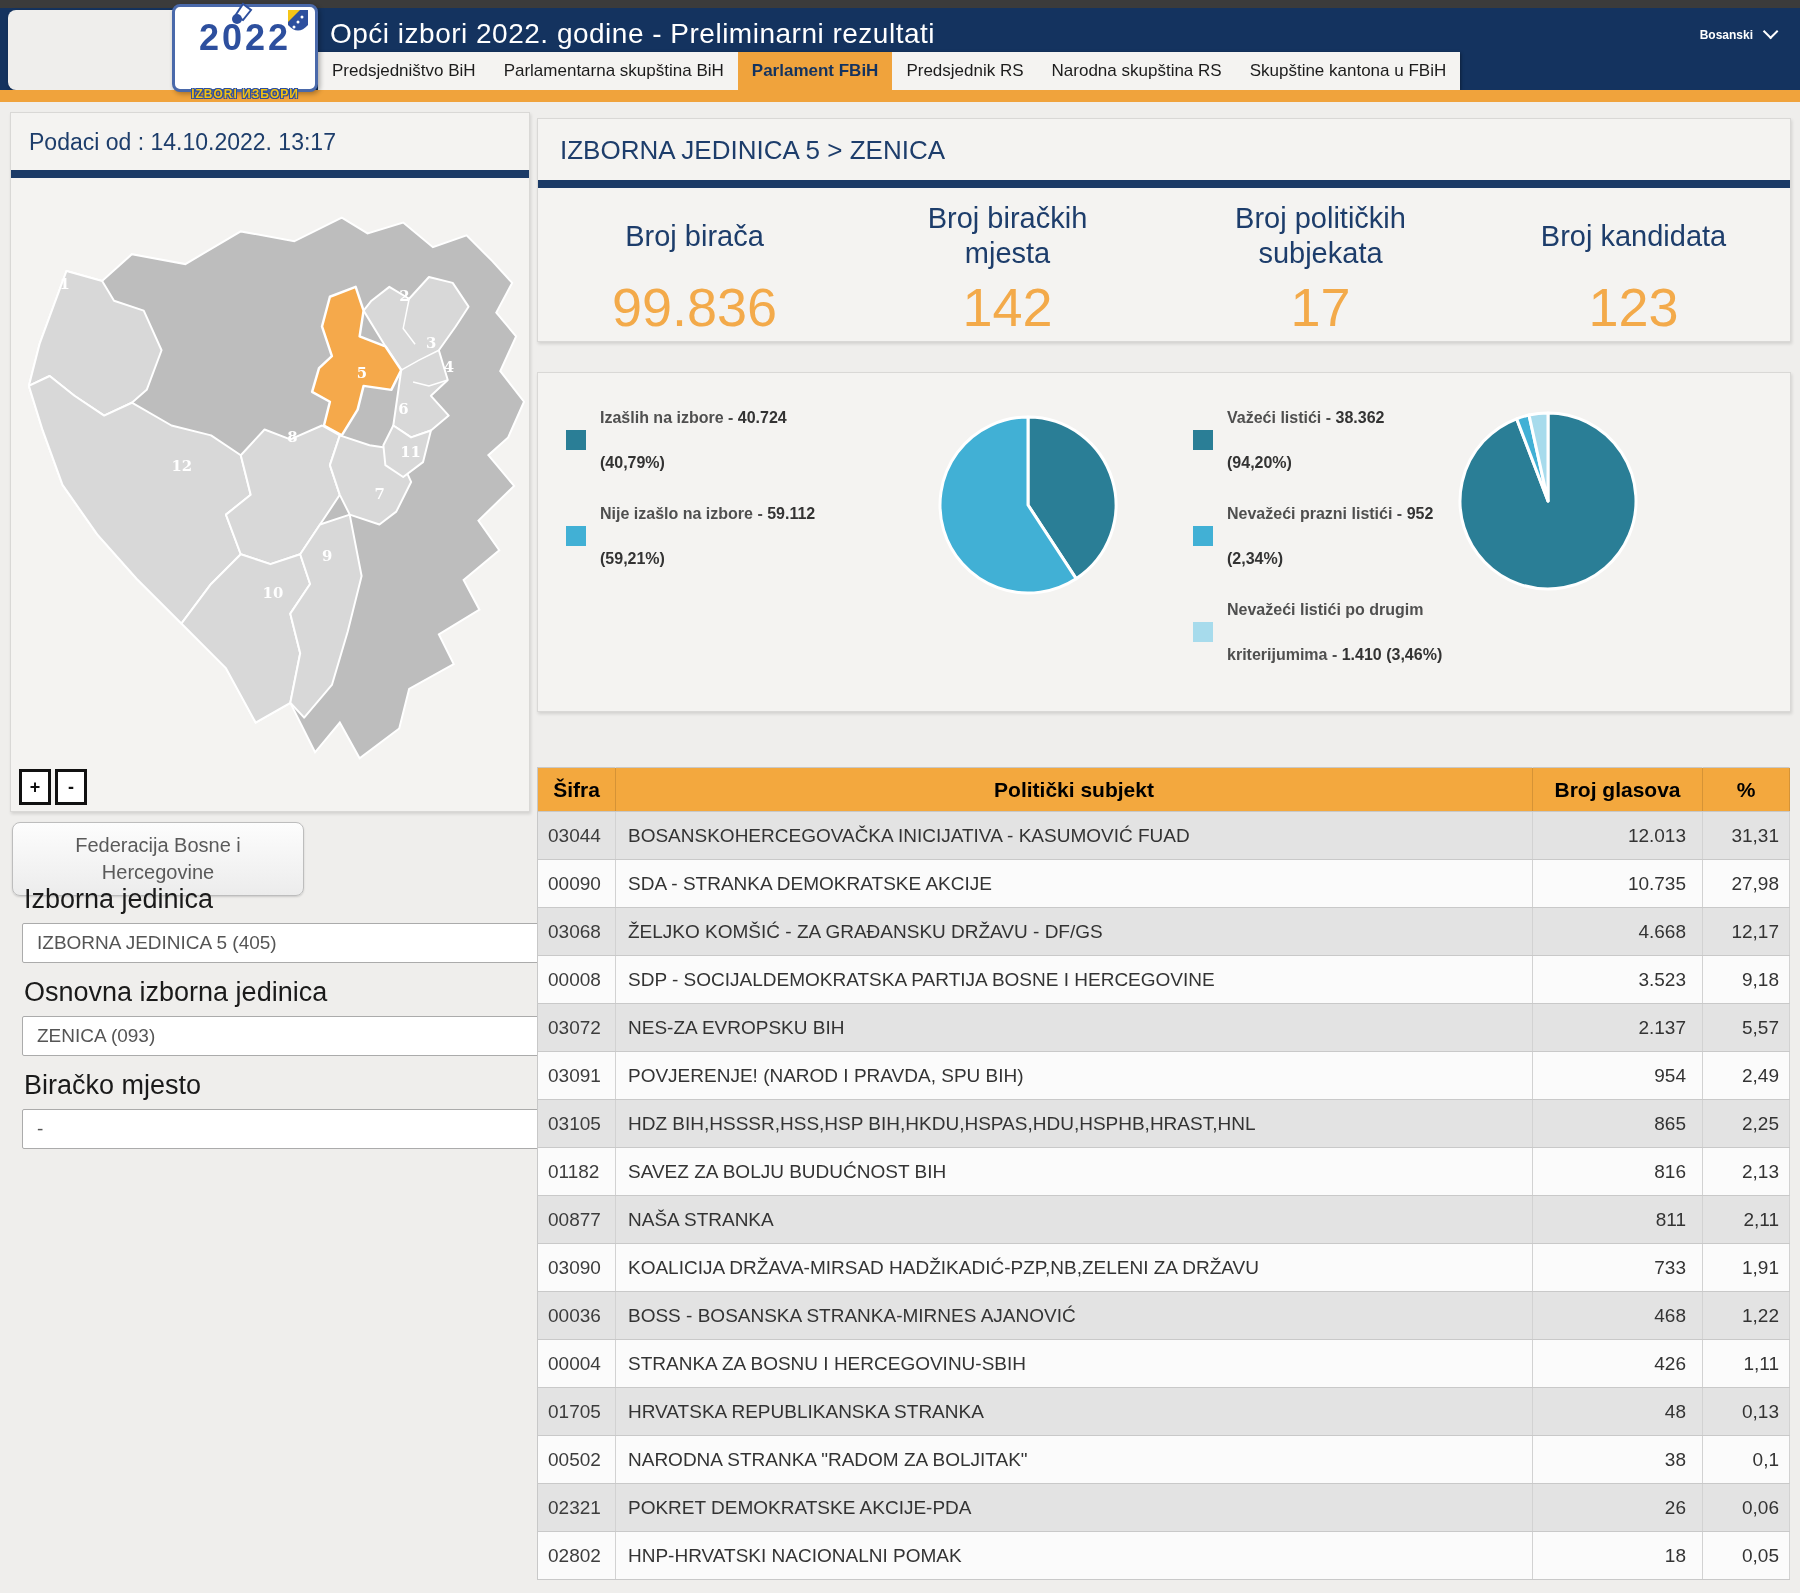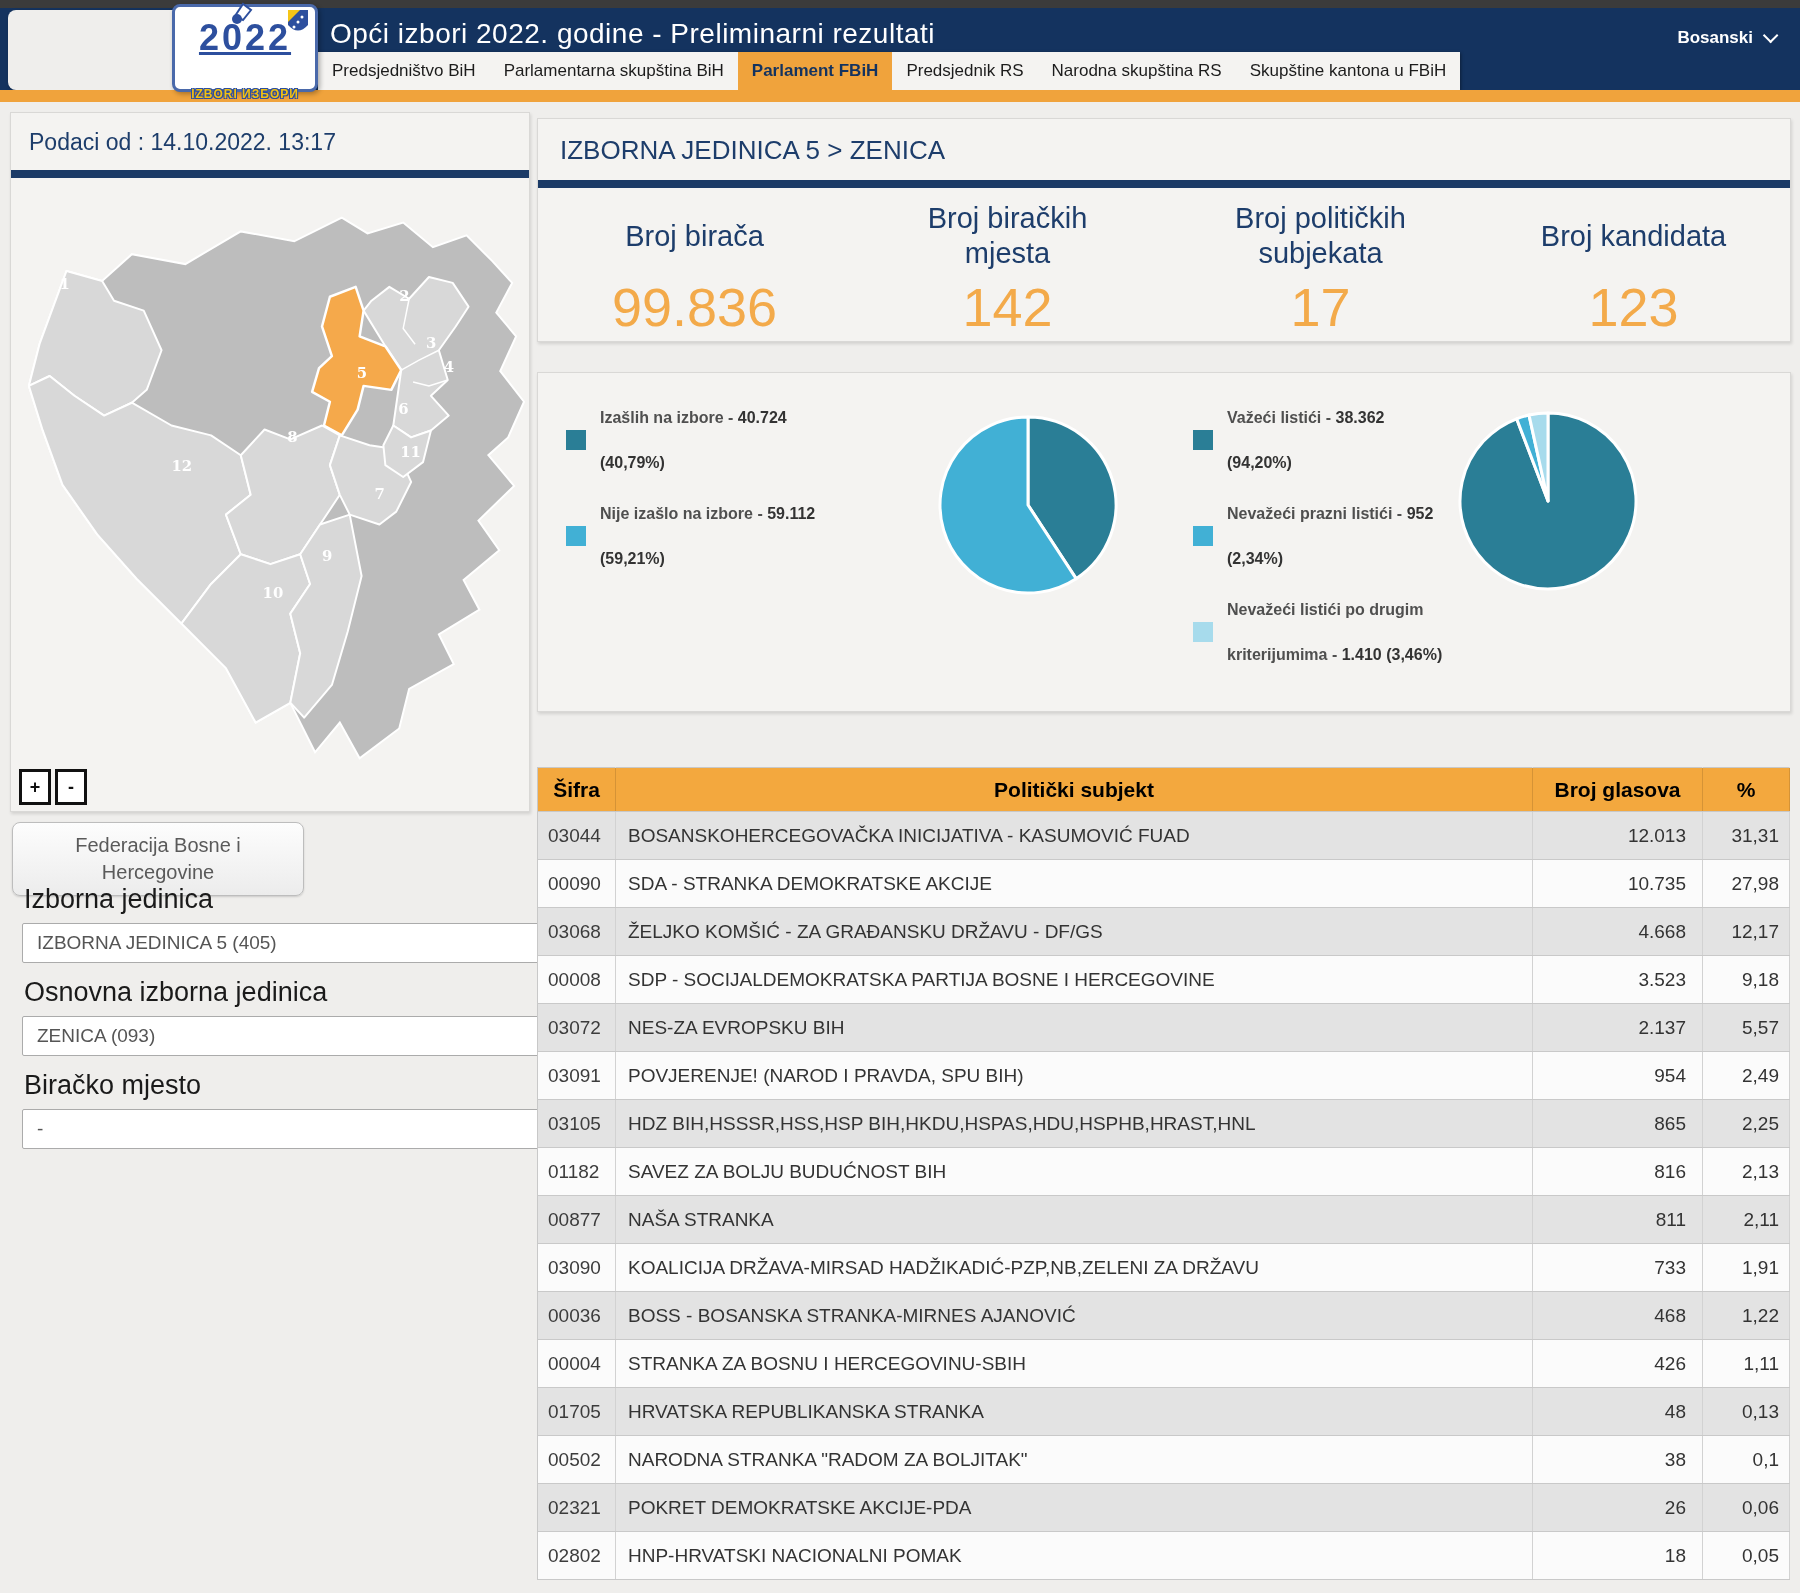--- a/index.html
+++ b/index.html
@@ -6,26 +6,26 @@
   body{
     width:1800px;height:1593px;position:relative;overflow:hidden;
     background:#efeeec;font-family:"Liberation Sans",sans-serif;
     -webkit-font-smoothing:antialiased;
   }
   
   .topbar{position:absolute;left:0;top:0;width:1800px;height:8px;background:#3b3b3b;}
   .header{position:absolute;left:0;top:8px;width:1800px;height:82px;background:#14335f;}
   .header-left{position:absolute;left:8px;top:2px;width:304px;height:80px;background:#efeeec;border-radius:8px;box-shadow:2px 2px 4px rgba(0,0,0,.35);}
   .logo{position:absolute;left:172px;top:-4px;width:140px;height:82px;background:#fff;border:3px solid #4a69aa;border-radius:8px;z-index:5;text-align:center;box-shadow:2px 2px 5px rgba(0,0,0,.3);}
-  .logo-year{margin-top:14px;font-size:36px;line-height:34px;font-weight:bold;color:#2d4f9e;letter-spacing:3px;text-decoration:underline;}
+  .logo-year{margin-top:14px;font-size:36px;line-height:34px;font-weight:bold;color:#2d4f9e;letter-spacing:3px;}
   .logo-sub{font-size:12px;font-weight:bold;color:#f2c011;letter-spacing:1px;text-shadow:-1px -1px 0 #2d4f9e,1px -1px 0 #2d4f9e,-1px 1px 0 #2d4f9e,1px 1px 0 #2d4f9e;margin-top:32px;}
   .logo-hand{position:absolute;left:52px;top:-6px;}
   .logo-shield{position:absolute;right:6px;top:2px;}
   .page-title{position:absolute;left:330px;top:10px;color:#fff;font-size:28px;letter-spacing:.5px;}
-  .lang{position:absolute;right:26px;top:20px;color:#fff;font-size:17px;font-weight:bold;cursor:pointer;}
+  .lang{position:absolute;right:26px;top:20px;color:#fff;font-size:12px;font-weight:bold;cursor:pointer;}
   .lang .caret{display:inline-block;margin-left:10px;width:9px;height:9px;border-right:2px solid #fff;border-bottom:2px solid #fff;transform:rotate(45deg) translateY(-3px);}
   .tabbar{position:absolute;left:318px;top:44px;height:38px;background:#f4f3f1;display:inline-flex;align-items:stretch;box-shadow:1px 1px 3px rgba(0,0,0,.4);}
   .tab{display:flex;align-items:center;padding:0 14px;font-size:17px;color:#1c1c1c;white-space:nowrap;cursor:pointer;}
   .tab.active{background:#f0a33c;color:#14335f;font-weight:bold;}
   .orange-strip{position:absolute;left:0;top:90px;width:1800px;height:12px;background:#f0a33c;}
   
   .panel{position:absolute;background:#f4f3f1;border:1px solid #d9d8d6;box-shadow:1px 2px 3px rgba(0,0,0,.12);}
   
   .map-panel{left:10px;top:112px;width:518px;height:698px;}
   .data-from{padding:16px 0 0 18px;font-size:23px;color:#1d3d6b;}

